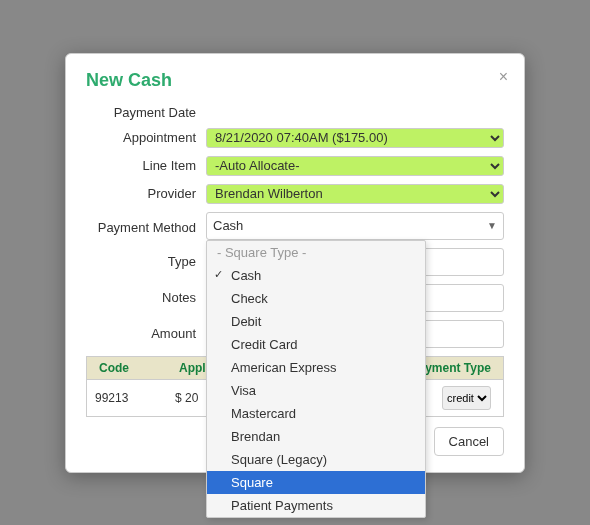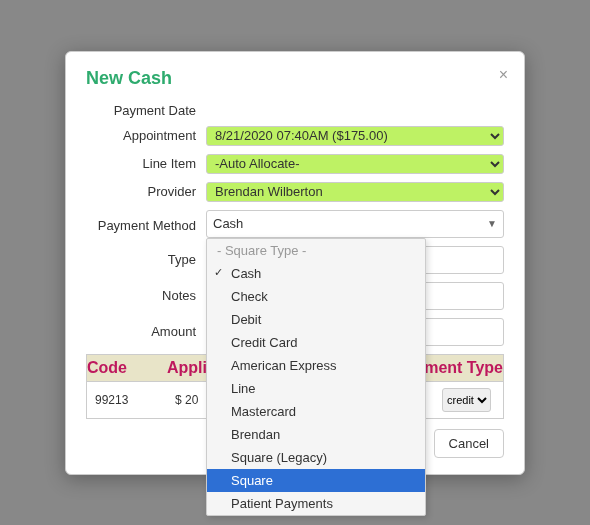--- a/index.html
+++ b/index.html
@@ -138,24 +138,24 @@
     .table-section {
       margin-top: 6px;
       border: 1px solid #ccc;
     }
     .table-header {
       display: flex;
       background: #e8e4c8;
       border-bottom: 1px solid #ccc;
     }
     .table-header-cell {
-      padding: 4px 0;
+      padding: 4px 12px;
       font-weight: bold;
-      font-size: 16px;
-      color: #be185d;
+      font-size: 12px;
+      color: #15803d;
     }
     .table-header-cell.code { width: 80px; }
     .table-header-cell.applied { width: 80px; }
     .table-header-cell.payment-type { flex: 1; text-align: right; }
     .table-row {
       display: flex;
       align-items: center;
       padding: 4px 0;
       background: #fff;
     }
@@ -238,21 +238,21 @@
         <span>Cash</span>
         <span class="dropdown-arrow">▼</span>
       </div>
       <div class="dropdown-menu">
         <div class="dropdown-item header-item">- Square Type -</div>
         <div class="dropdown-item checked">Cash</div>
         <div class="dropdown-item">Check</div>
         <div class="dropdown-item">Debit</div>
         <div class="dropdown-item">Credit Card</div>
         <div class="dropdown-item">American Express</div>
-        <div class="dropdown-item">Line</div>
+        <div class="dropdown-item">Visa</div>
         <div class="dropdown-item">Mastercard</div>
         <div class="dropdown-item">Brendan</div>
         <div class="dropdown-item">Square (Legacy)</div>
         <div class="dropdown-item selected">Square</div>
         <div class="dropdown-item">Patient Payments</div>
 
       </div>
     </div>
   </div>
 

